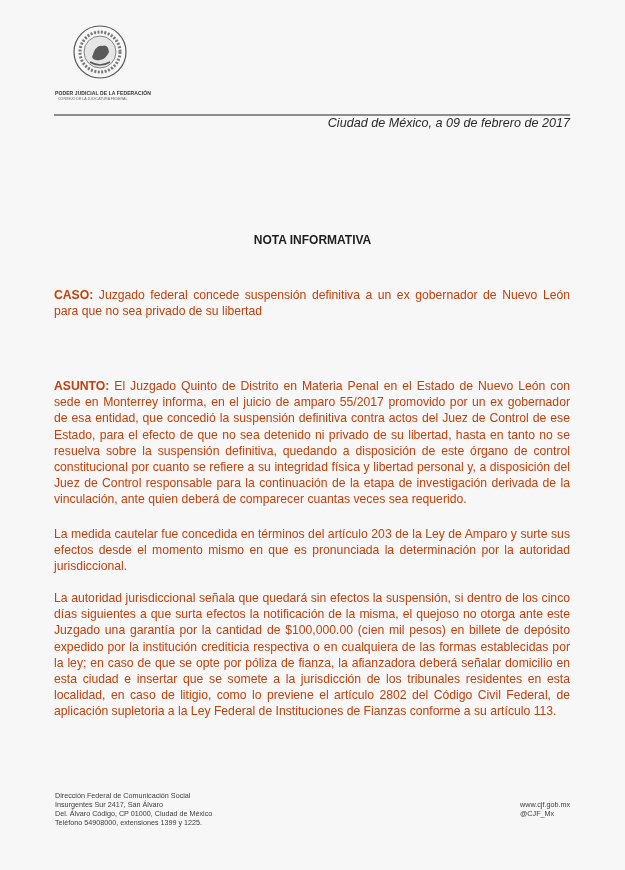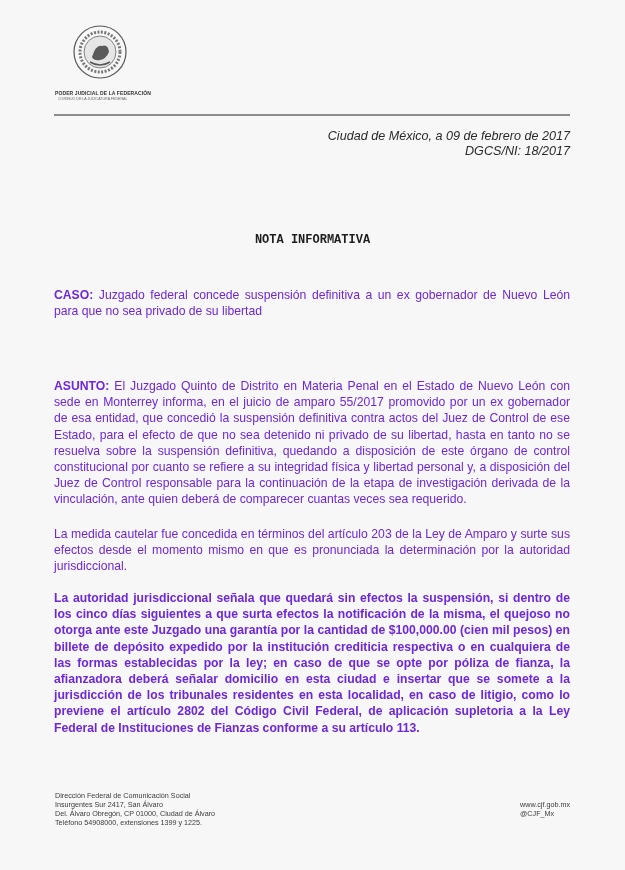--- a/index.html
+++ b/index.html
@@ -15,36 +15,36 @@
     position: absolute; left: 55px; top: 90px; font-size: 5px; font-weight: bold;
     letter-spacing: 0.1px; color: #333; white-space: nowrap;
   }
   .org-sub {
     position: absolute; left: 58px; top: 97px; font-size: 3.6px; color: #666; white-space: nowrap;
   }
   .divider {
     position: absolute; left: 54px; top: 114px; width: 516px; height: 2px; background: #8d8d8d;
   }
   .date-block {
-    position: absolute; right: 55px; top: 129px; text-align: right;
+    position: absolute; right: 55px; top: 116px; text-align: left;
     font-style: italic; font-size: 12.6px; line-height: 15px; color: #2a2a2a;
   }
   .doc-title {
     position: absolute; left: 0; width: 625px; top: 233px; text-align: center;
-    font-weight: bold; font-size: 12px; color: #1e1e1e; font-family: Liberation Mono, monospace;
+    font-weight: bold; font-size: 12px; color: #1e1e1e;
   }
   .para {
     position: absolute; left: 54px; width: 516px; font-size: 12.2px; line-height: 16.2px;
-    text-align: justify; color: #6d28d9; margin: 0;
+    text-align: justify; color: #c2410c; margin: 0;
   }
   .para b { font-weight: bold; }
   .p-caso { top: 287px; }
   .p-asunto { top: 378px; }
   .p-medida { top: 526px; }
-  .p-autoridad { top: 590px; font-weight: bold; }
+  .p-autoridad { top: 590px; }
   .footer-left {
     position: absolute; left: 55px; top: 791px; font-size: 7.2px; line-height: 9px; color: #3a3a3a;
   }
   .footer-right {
     position: absolute; right: 55px; top: 800px; 
     font-size: 7.2px; line-height: 9px; color: #3a3a3a;
   }
 </style>
 </head>
 <body>
@@ -58,36 +58,35 @@
     <path d="M18 38 Q28 44 38 38" fill="none" stroke="#555" stroke-width="1.5"></path>
   </svg>
 </div>
 <div class="org-name">PODER JUDICIAL DE LA FEDERACIÓN</div>
 <div class="org-sub">CONSEJO DE LA JUDICATURA FEDERAL</div>
 
 <div class="divider"></div>
 
 <div class="date-block">
   <div>Ciudad de México, a 09 de febrero de 2017</div>
-  <div>DGCS/NI: 18/2017</div>
 </div>
 
 <div class="doc-title">NOTA INFORMATIVA</div>
 
 <p class="para p-caso"><b>CASO:</b><span> Juzgado federal concede suspensión definitiva a un ex gobernador de Nuevo León para que no sea privado de su libertad</span></p>
 
 <p class="para p-asunto"><b>ASUNTO:</b><span> El Juzgado Quinto de Distrito en Materia Penal en el Estado de Nuevo León con sede en Monterrey informa, en el juicio de amparo 55/2017 promovido por un ex gobernador de esa entidad, que concedió la suspensión definitiva contra actos del Juez de Control de ese Estado, para el efecto de que no sea detenido ni privado de su libertad, hasta en tanto no se resuelva sobre la suspensión definitiva, quedando a disposición de este órgano de control constitucional por cuanto se refiere a  su integridad física y libertad personal y, a disposición del Juez de Control responsable para la continuación de la etapa de investigación derivada de la vinculación, ante quien deberá de comparecer cuantas veces sea requerido.</span></p>
 
 <p class="para p-medida">La medida cautelar fue concedida en términos del artículo 203 de la Ley de Amparo y surte sus efectos desde el momento mismo en que es pronunciada la determinación por la autoridad jurisdiccional.</p>
 
 <p class="para p-autoridad">La autoridad jurisdiccional señala que quedará sin efectos la suspensión, si dentro de los cinco días siguientes a que surta efectos la notificación de la misma, el quejoso no otorga ante este Juzgado una garantía por la cantidad de $100,000.00 (cien mil pesos) en billete de depósito expedido por la institución crediticia respectiva o en cualquiera de las formas establecidas por la ley; en caso de que se opte por póliza de fianza, la afianzadora deberá señalar domicilio en esta ciudad e insertar que se somete a la jurisdicción de los tribunales residentes en esta localidad, en caso de litigio, como lo previene el artículo 2802 del Código Civil Federal, de aplicación supletoria a la Ley Federal de Instituciones de Fianzas conforme a su artículo 113.</p>
 
 <div class="footer-left">
   <div>Dirección Federal de Comunicación Social</div>
   <div>Insurgentes Sur 2417, San Álvaro</div>
-  <div>Del. Álvaro Obregón, CP 01000, Ciudad de Álvaro</div>
+  <div>Del. Álvaro Código, CP 01000, Ciudad de México</div>
   <div>Teléfono 54908000, extensiones 1399 y 1225.</div>
 </div>
 
 <div class="footer-right">
   <div>www.cjf.gob.mx</div>
   <div>@CJF_Mx</div>
 </div>
 
 </body></html>

